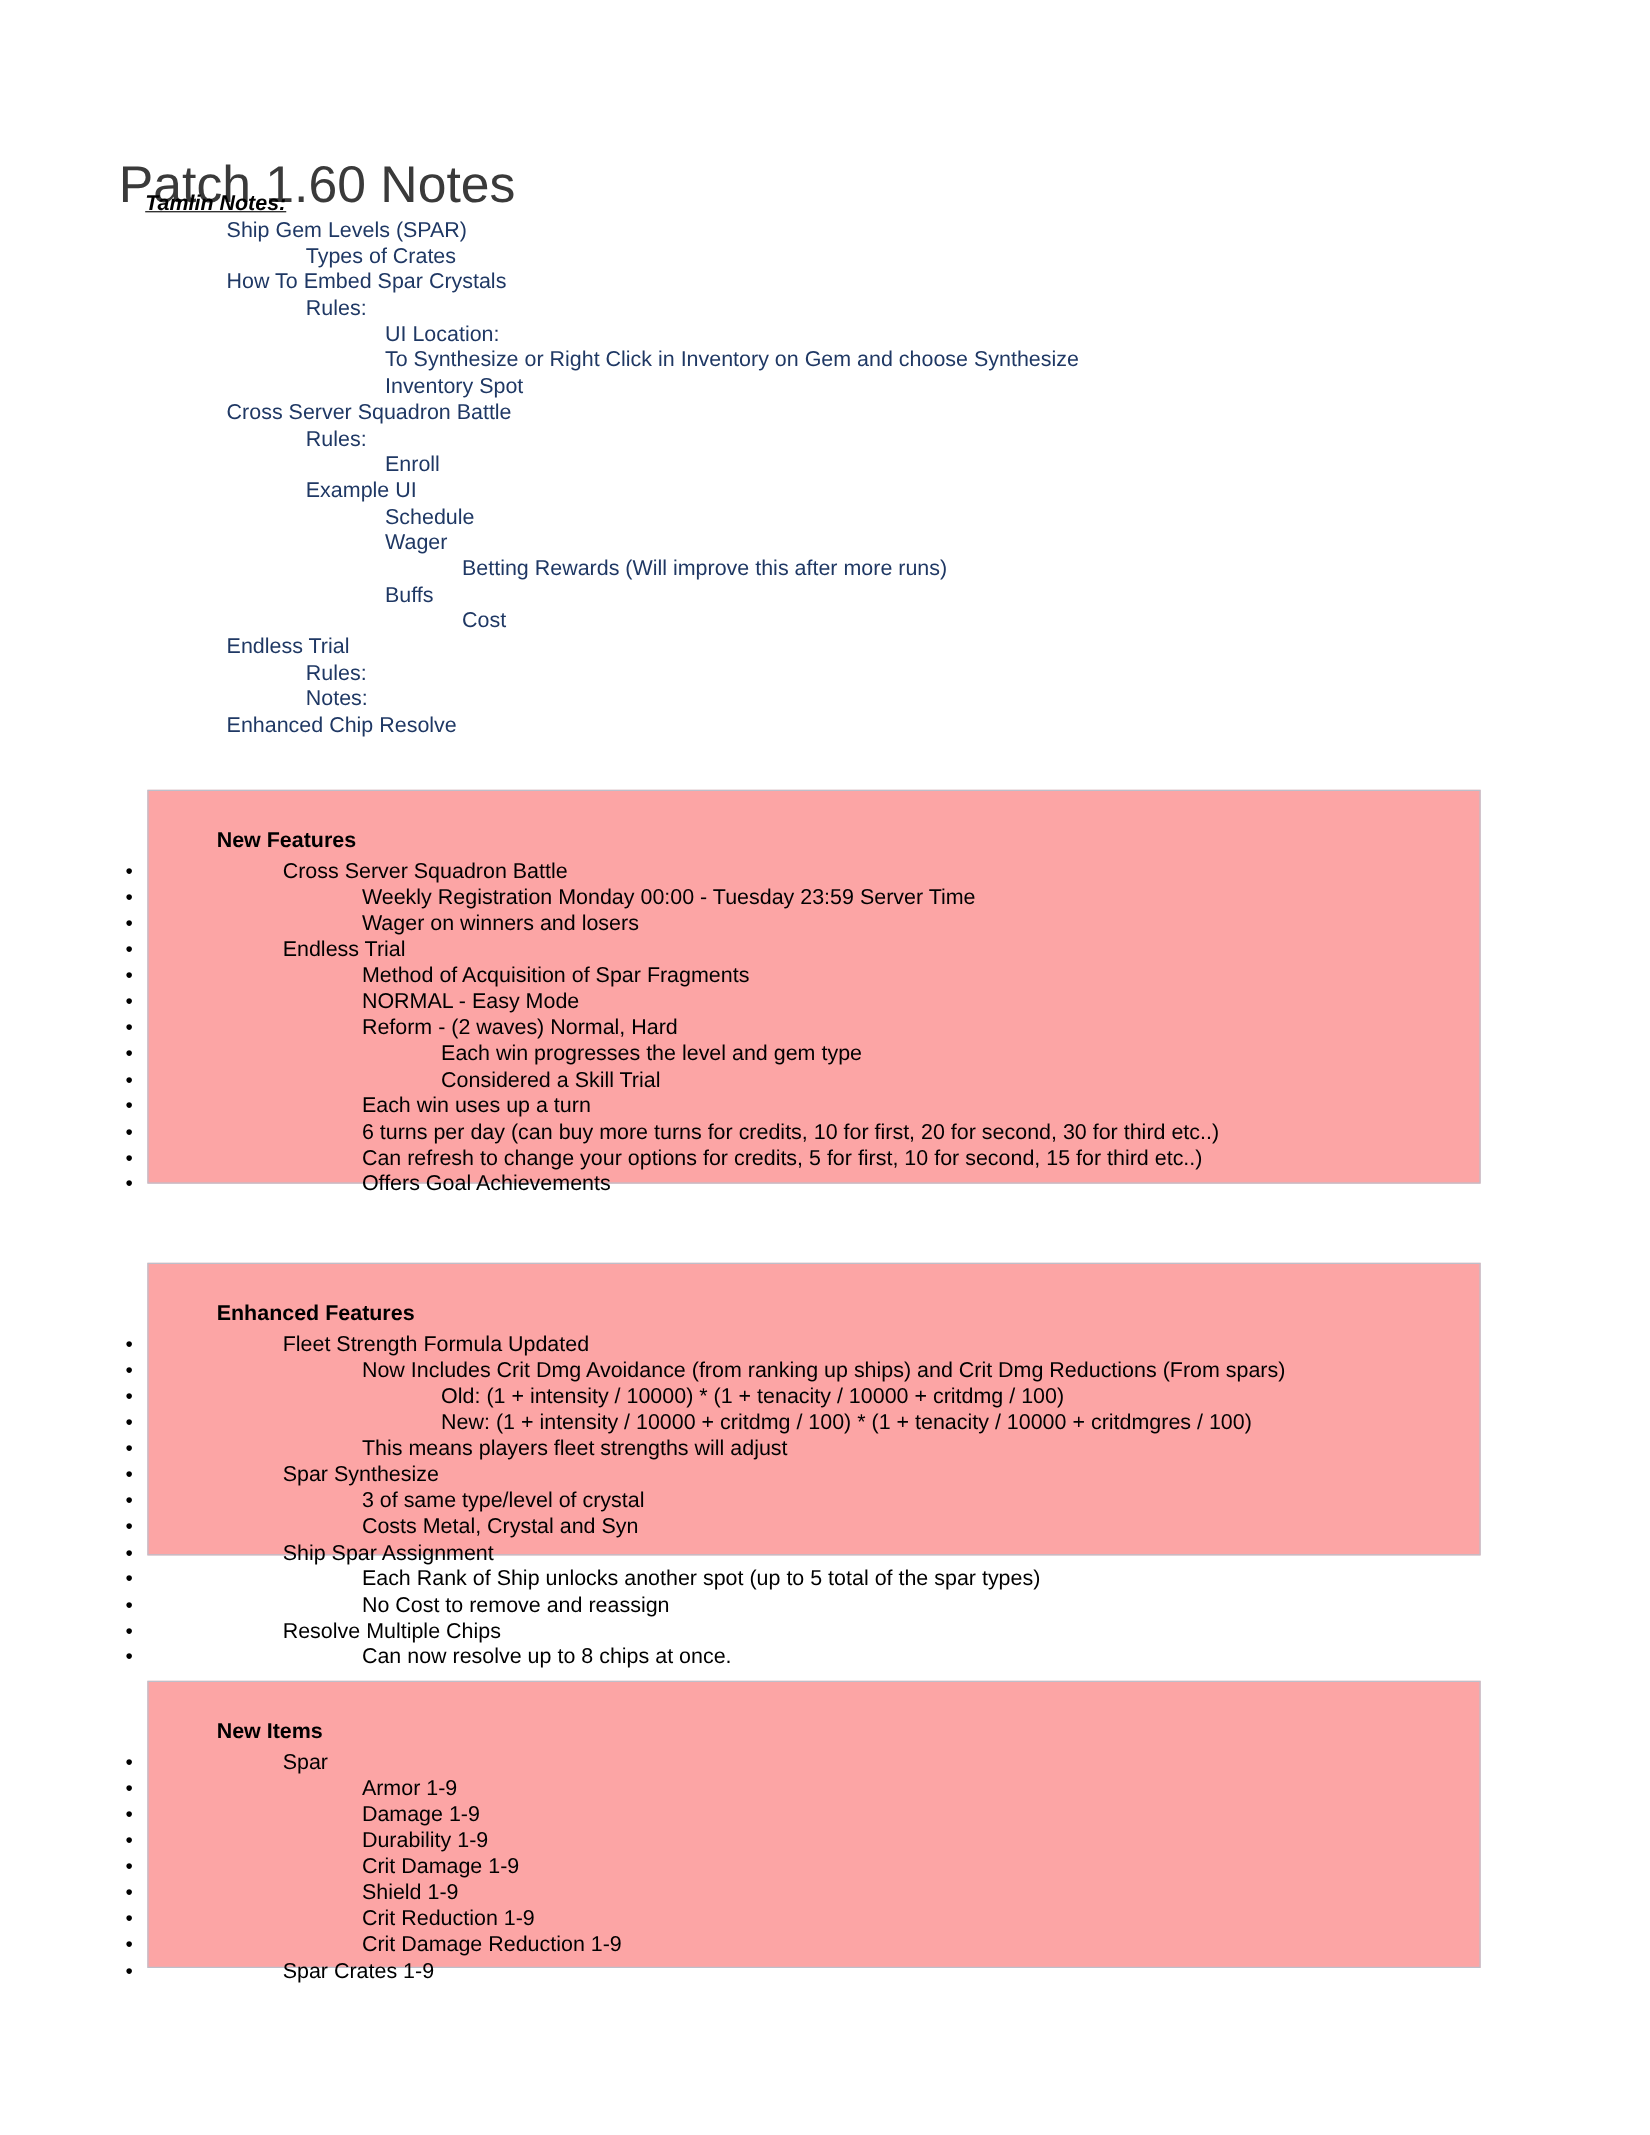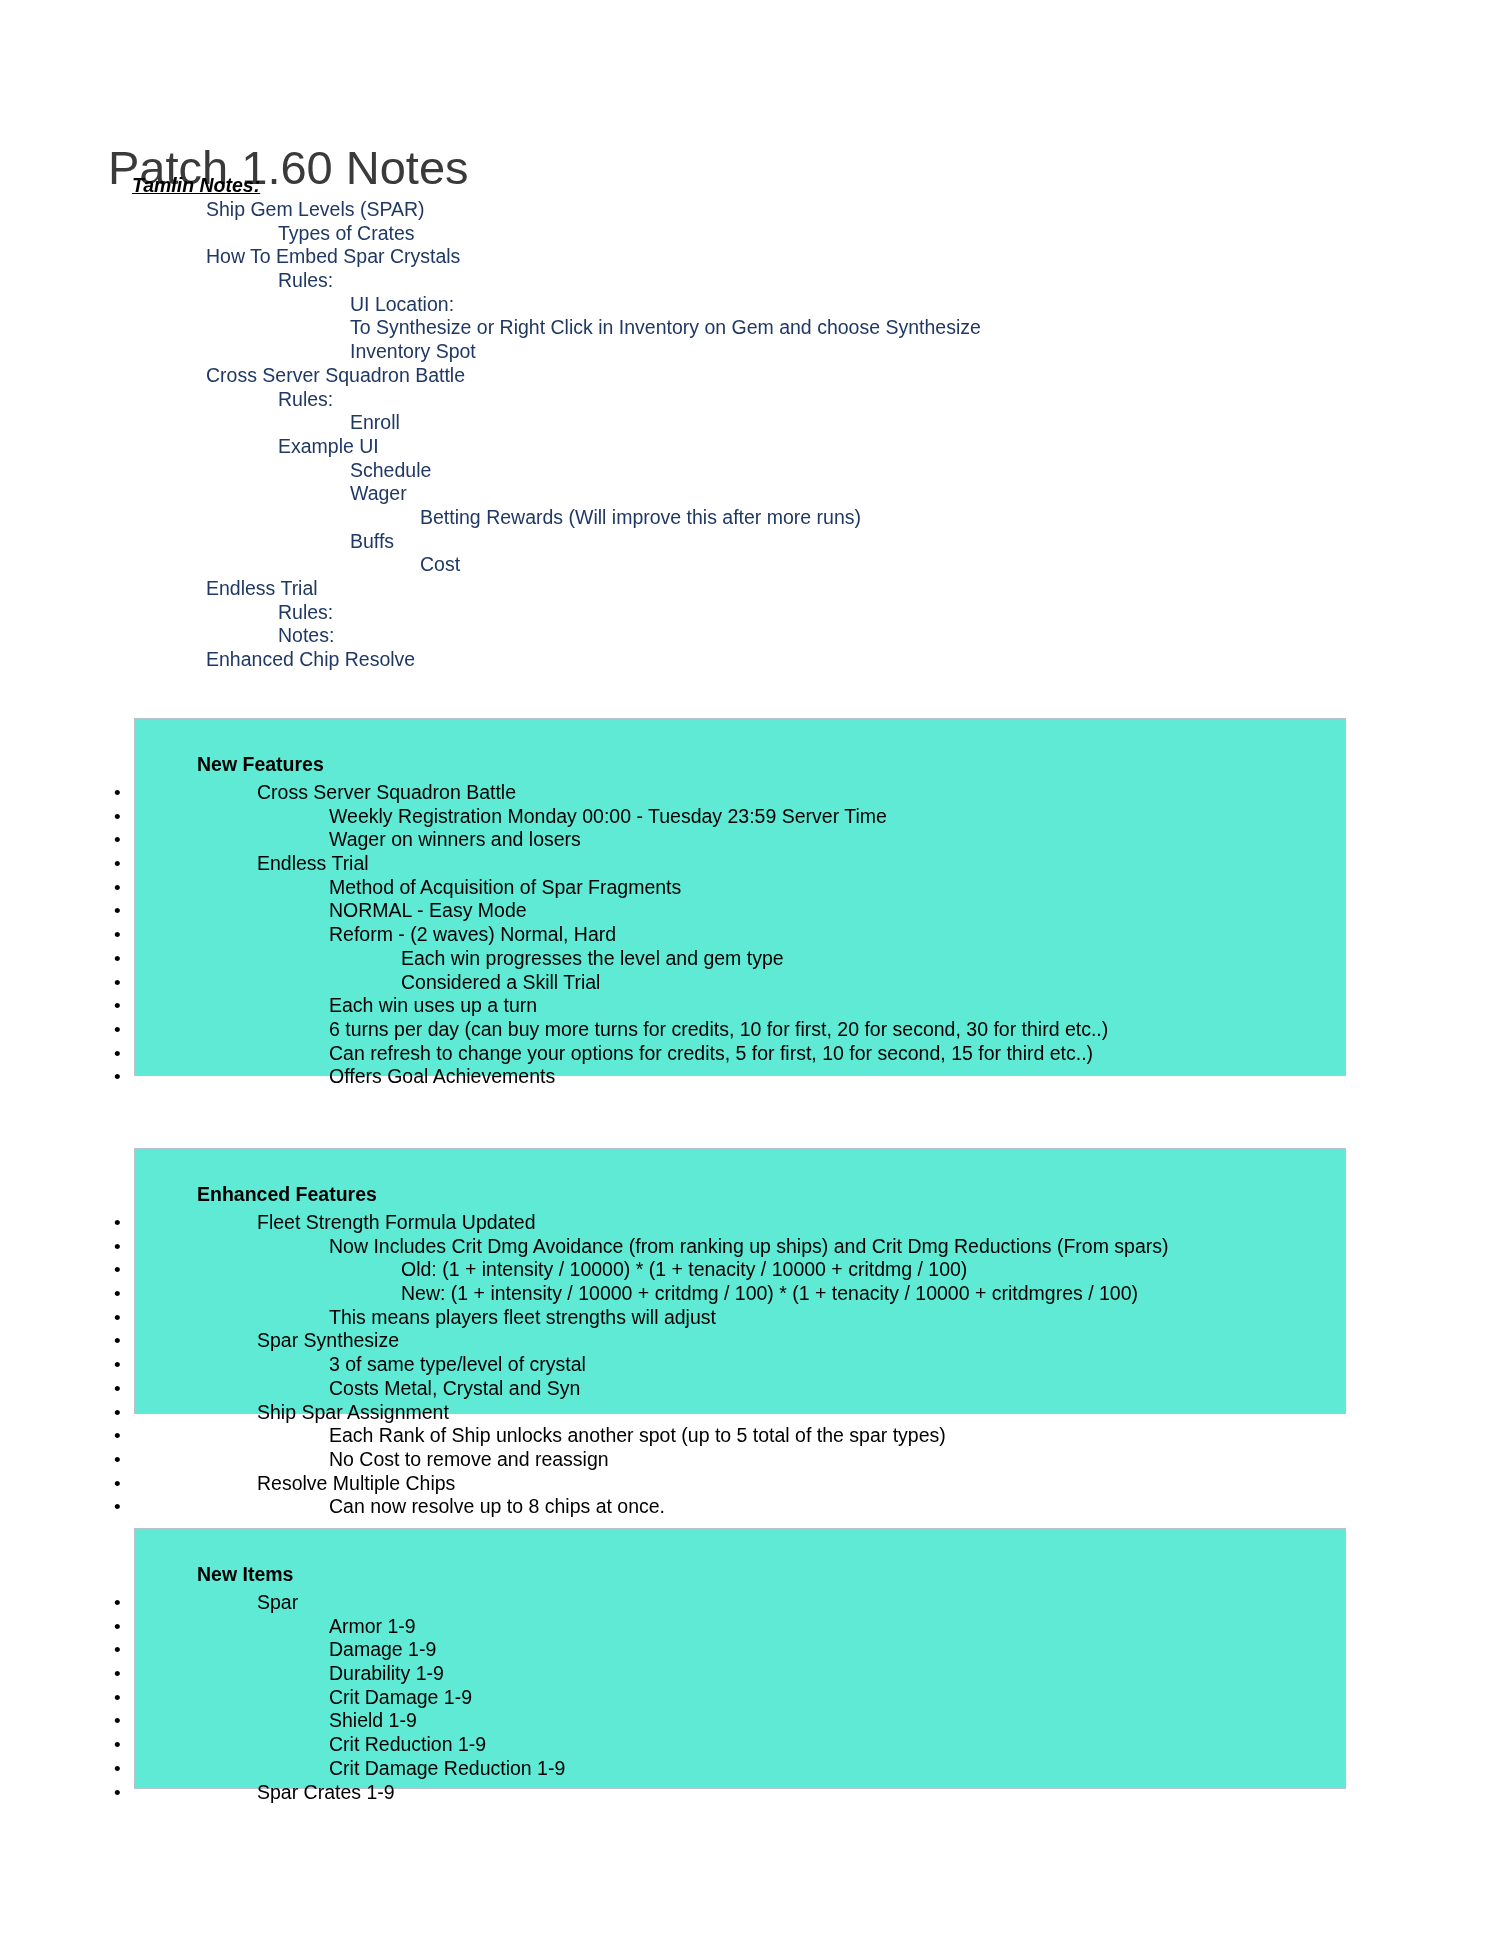--- a/index.html
+++ b/index.html
@@ -72,21 +72,21 @@
   .tl3 { padding-left: 350px; }
   .tl4 { padding-left: 420px; }
 
   
   .section-box {
     position: absolute;
     left: 134px;
     width: 1212px;
     box-sizing: border-box;
     border: 1px solid #b6c2cf;
-    background: #5eead4;
+    background: #fca5a5;
   }
   .box-new-features   { top: 718px;  height: 358px; }
   .box-enhanced       { top: 1148px; height: 266px; }
   .box-new-items      { top: 1528px; height: 261px; }
 
   .box-heading {
     position: absolute;
     left: 62px;
     font-size: 19.5px;
     font-weight: bold;

